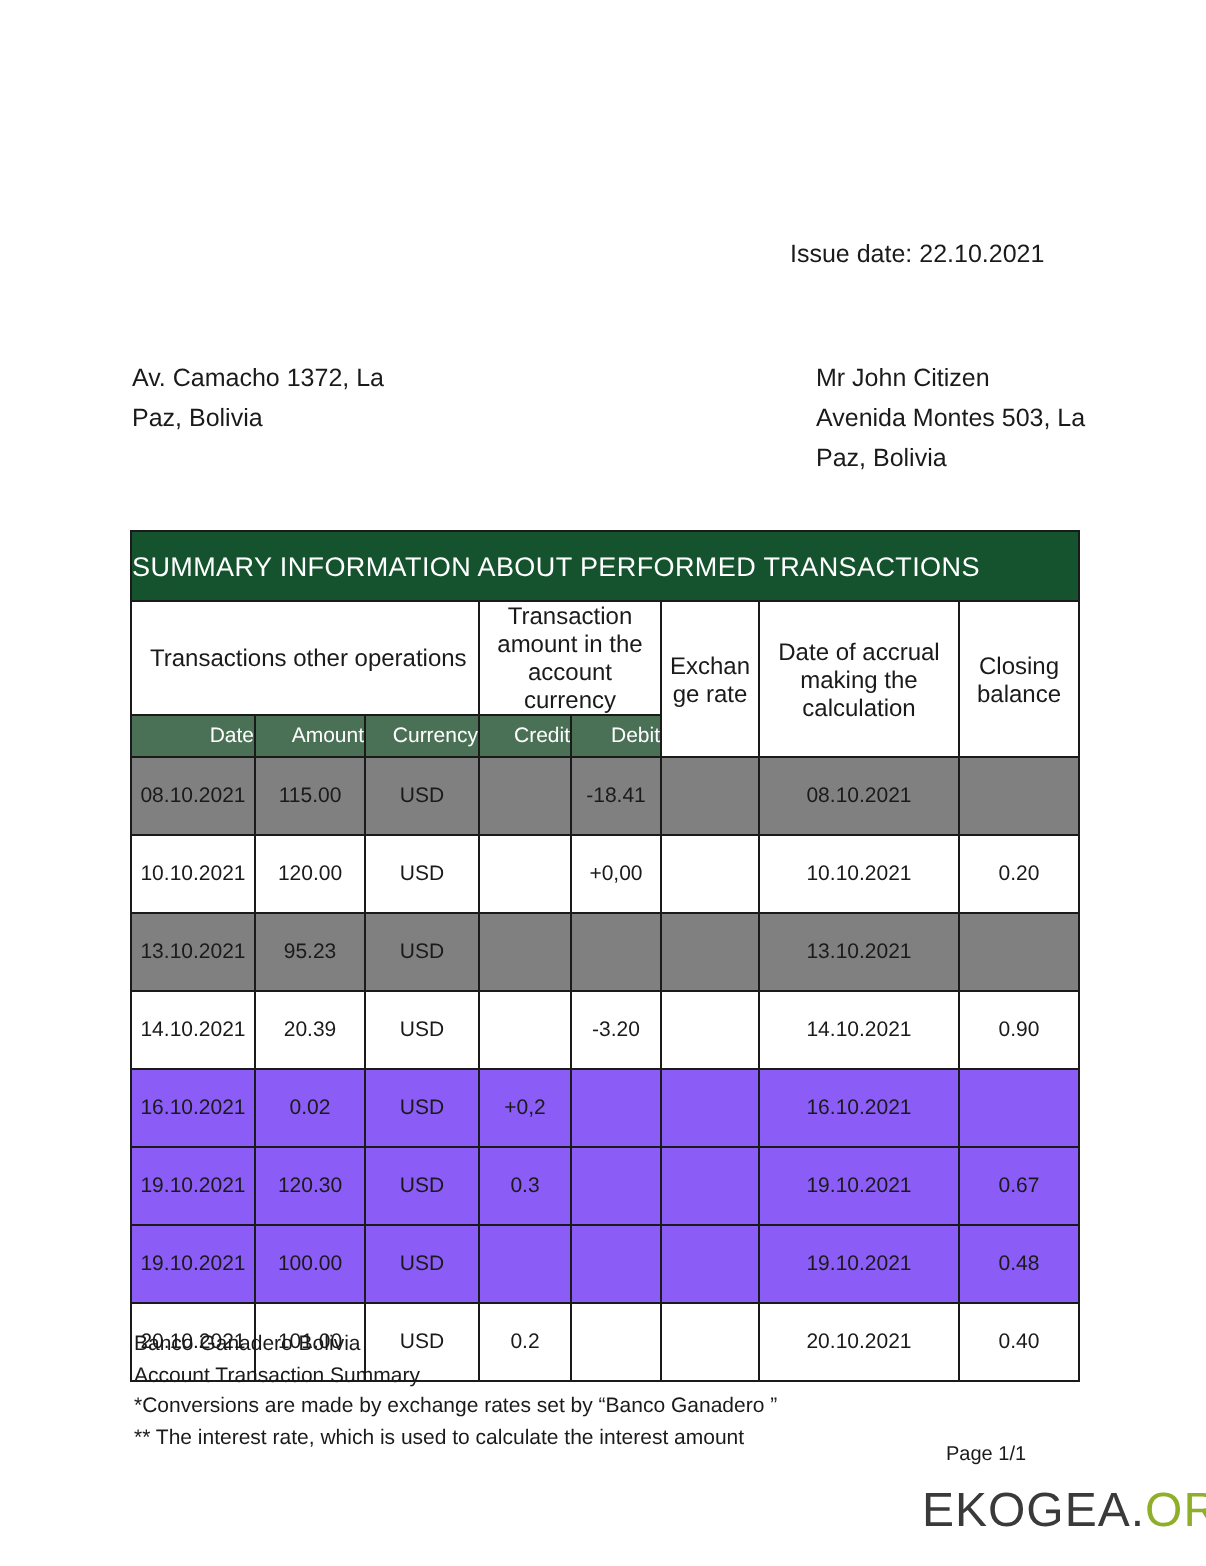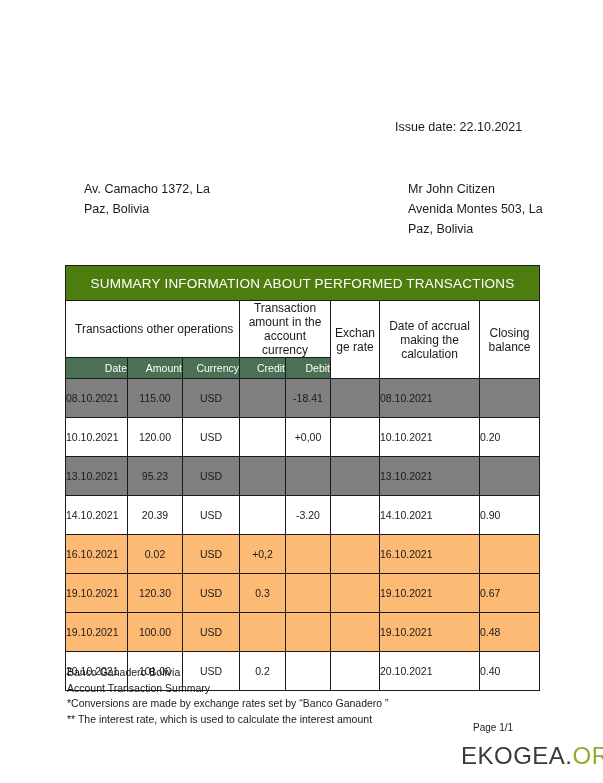--- a/index.html
+++ b/index.html
@@ -53,21 +53,21 @@
   
   .issue-date {
     position: absolute;
     left: 395px;
     top: 120px;
     font-size: 12.5px;
     white-space: nowrap;
   }
   .addr-left {
     position: absolute;
-    left: 84px;
+    left: 66px;
     top: 179px;
     font-size: 12.5px;
     line-height: 20px;
     width: 200px;
   }
   .addr-right {
     position: absolute;
     left: 395px;
     top: 179px;
     font-size: 12.5px;
@@ -90,23 +90,23 @@
     table-layout: fixed;
     font-size: 10.5px;
   }
   table.stmt td, table.stmt th {
     border: 1px solid #1a1a1a;
     padding: 0;
     font-weight: normal;
     vertical-align: middle;
   }
   .banner td {
-    background: #4d7c0f;
+    background: #14532d;
     color: #ffffff;
-    text-align: center;
+    text-align: left;
     font-size: 13.5px;
     height: 34px;
     letter-spacing: 0.2px;
     border: 1px solid #1a1a1a;
     margin-top: 18px;
   }
   .grp th {
     background: #ffffff;
     color: #1a1a1a;
     height: 56px;
@@ -126,23 +126,23 @@
     font-size: 10.5px;
     text-align: right;
   }
   tbody tr td {
     height: 38px;
     font-size: 10.5px;
     padding: 0 8px;
     color: #1a1a1a;
   }
   tr.shade-dark td { background: #808080; }
-  tr.shade-light td { background: #fdba74; }
+  tr.shade-light td { background: #8b5cf6; }
   tr.shade-white td { background: #ffffff; }
-  td.c { }
+  td.c { text-align: center; }
   td.l { text-align: center; }
 
   
   .footnotes {
     position: absolute;
     left: 67px;
     top: 665px;
     font-size: 10.5px;
     line-height: 15.5px;
   }

